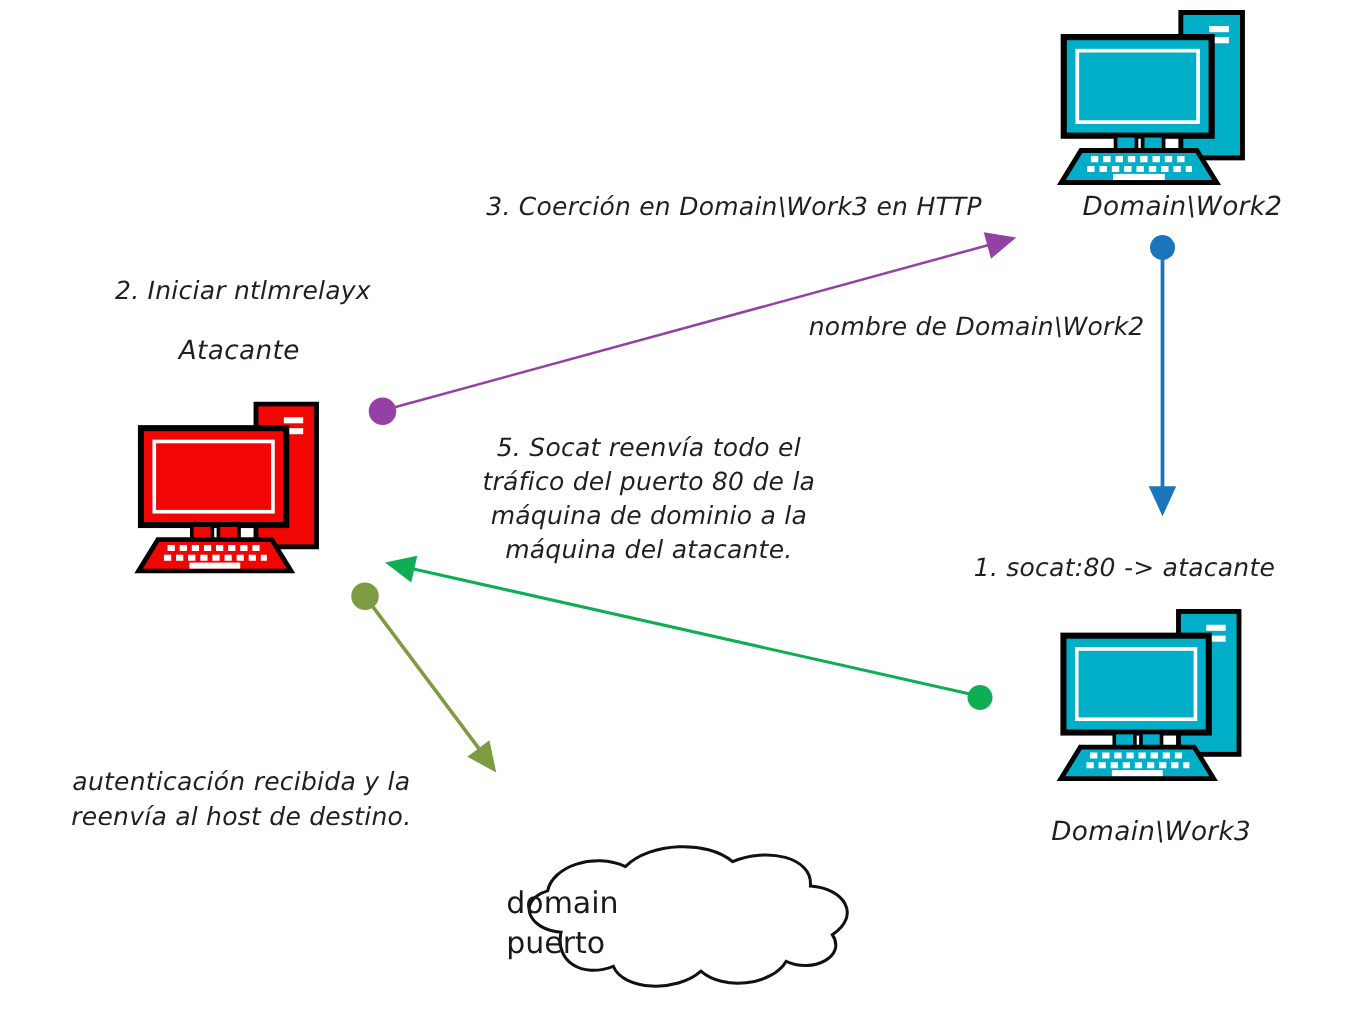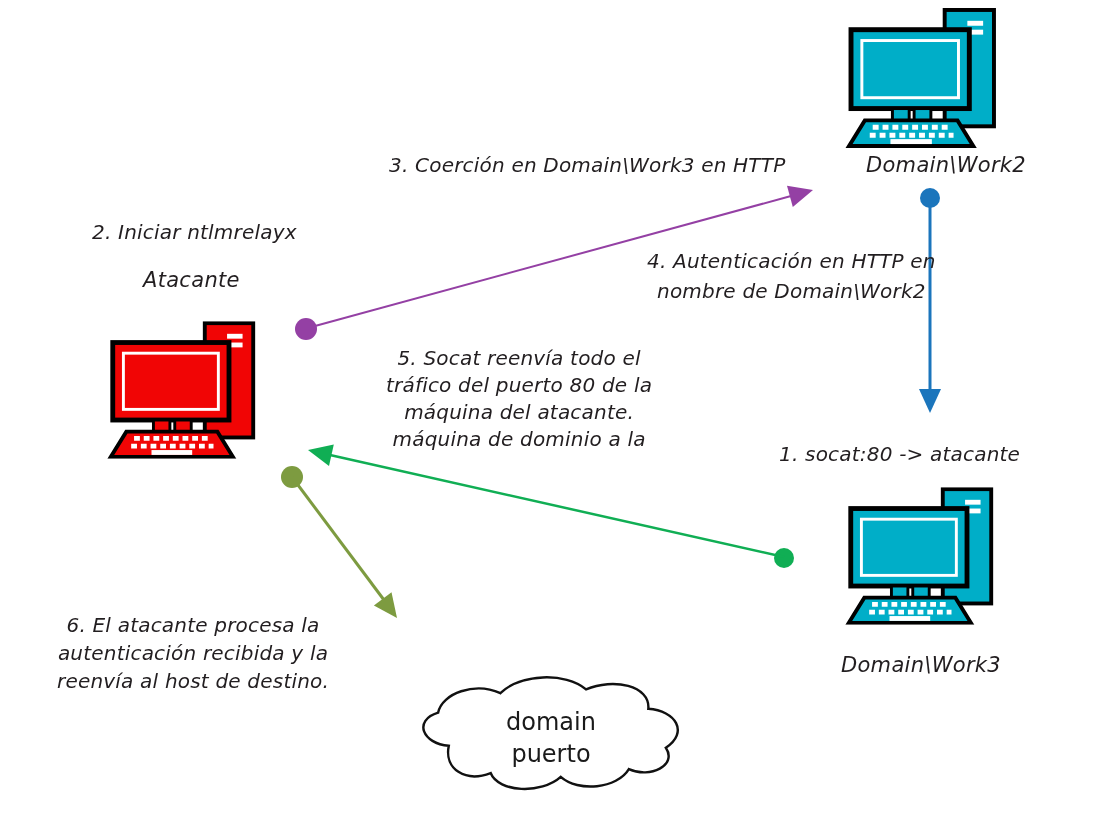--- a/index.html
+++ b/index.html
@@ -37,21 +37,21 @@
   .arrow-auth line{stroke:var(--auth-arrow,#1b75bc);stroke-width:3;}
   .arrow-auth circle,.arrow-auth polygon{fill:var(--auth-arrow,#1b75bc);}
   .arrow-socat line{stroke:var(--socat-arrow,#10ae54);stroke-width:2.5;}
   .arrow-socat circle,.arrow-socat polygon{fill:var(--socat-arrow,#10ae54);}
   .arrow-relay line{stroke:var(--relay-arrow,#7d9b40);stroke-width:3;}
   .arrow-relay circle,.arrow-relay polygon{fill:var(--relay-arrow,#7d9b40);}
   .cloud-wrap{position:absolute;left:405px;top:668px;width:292px;height:140px;}
   .cloud-wrap svg{position:absolute;left:0;top:0;}
   .cloud-text{
     position:absolute;inset:0;
-    display:flex;flex-direction:column;align-items:center;justify-content:center;
+    display:flex;flex-direction:column;align-items:flex-start;justify-content:center;
     font-size:24px;line-height:32px;color:#1a1a1a;font-style:normal;
   }
 </style>
 </head>
 <body>
 
 <div class="canvas">
 
   <svg width="0" height="0" style="position:absolute" aria-hidden="true">
     <defs>
@@ -133,32 +133,30 @@
 
   <div class="node-label" style="left:866px;top:153px">Domain\Work2</div>
   <div class="node-label" style="left:841px;top:653px">Domain\Work3</div>
   <div class="node-label" style="left:143px;top:268px">Atacante</div>
 
   <div class="lbl" style="left:92px;top:219px">2. Iniciar ntlmrelayx</div>
 
   <div class="lbl" style="left:389px;top:152px">3. Coerción en Domain\Work3 en HTTP</div>
 
   <div class="lbl" style="left:647px;top:246px;line-height:30px">
-    <div>4. Autenticación en HTTP en</div>
     <div>nombre de Domain\Work2</div>
   </div>
 
   <div class="lbl" style="left:779px;top:441px">1. socat:80 -&gt; atacante</div>
 
   <div class="lbl" style="left:386px;top:345px;line-height:27px">
     <div>5. Socat reenvía todo el</div>
     <div>tráfico del puerto 80 de la</div>
+    <div>máquina de dominio a la</div>
     <div>máquina del atacante.</div>
-    <div>máquina de dominio a la</div>
   </div>
 
   <div class="lbl" style="left:57px;top:611px;line-height:28px">
-    <div>6. El atacante procesa la</div>
     <div>autenticación recibida y la</div>
     <div>reenvía al host de destino.</div>
   </div>
 
 </div>
 
 </body></html>

